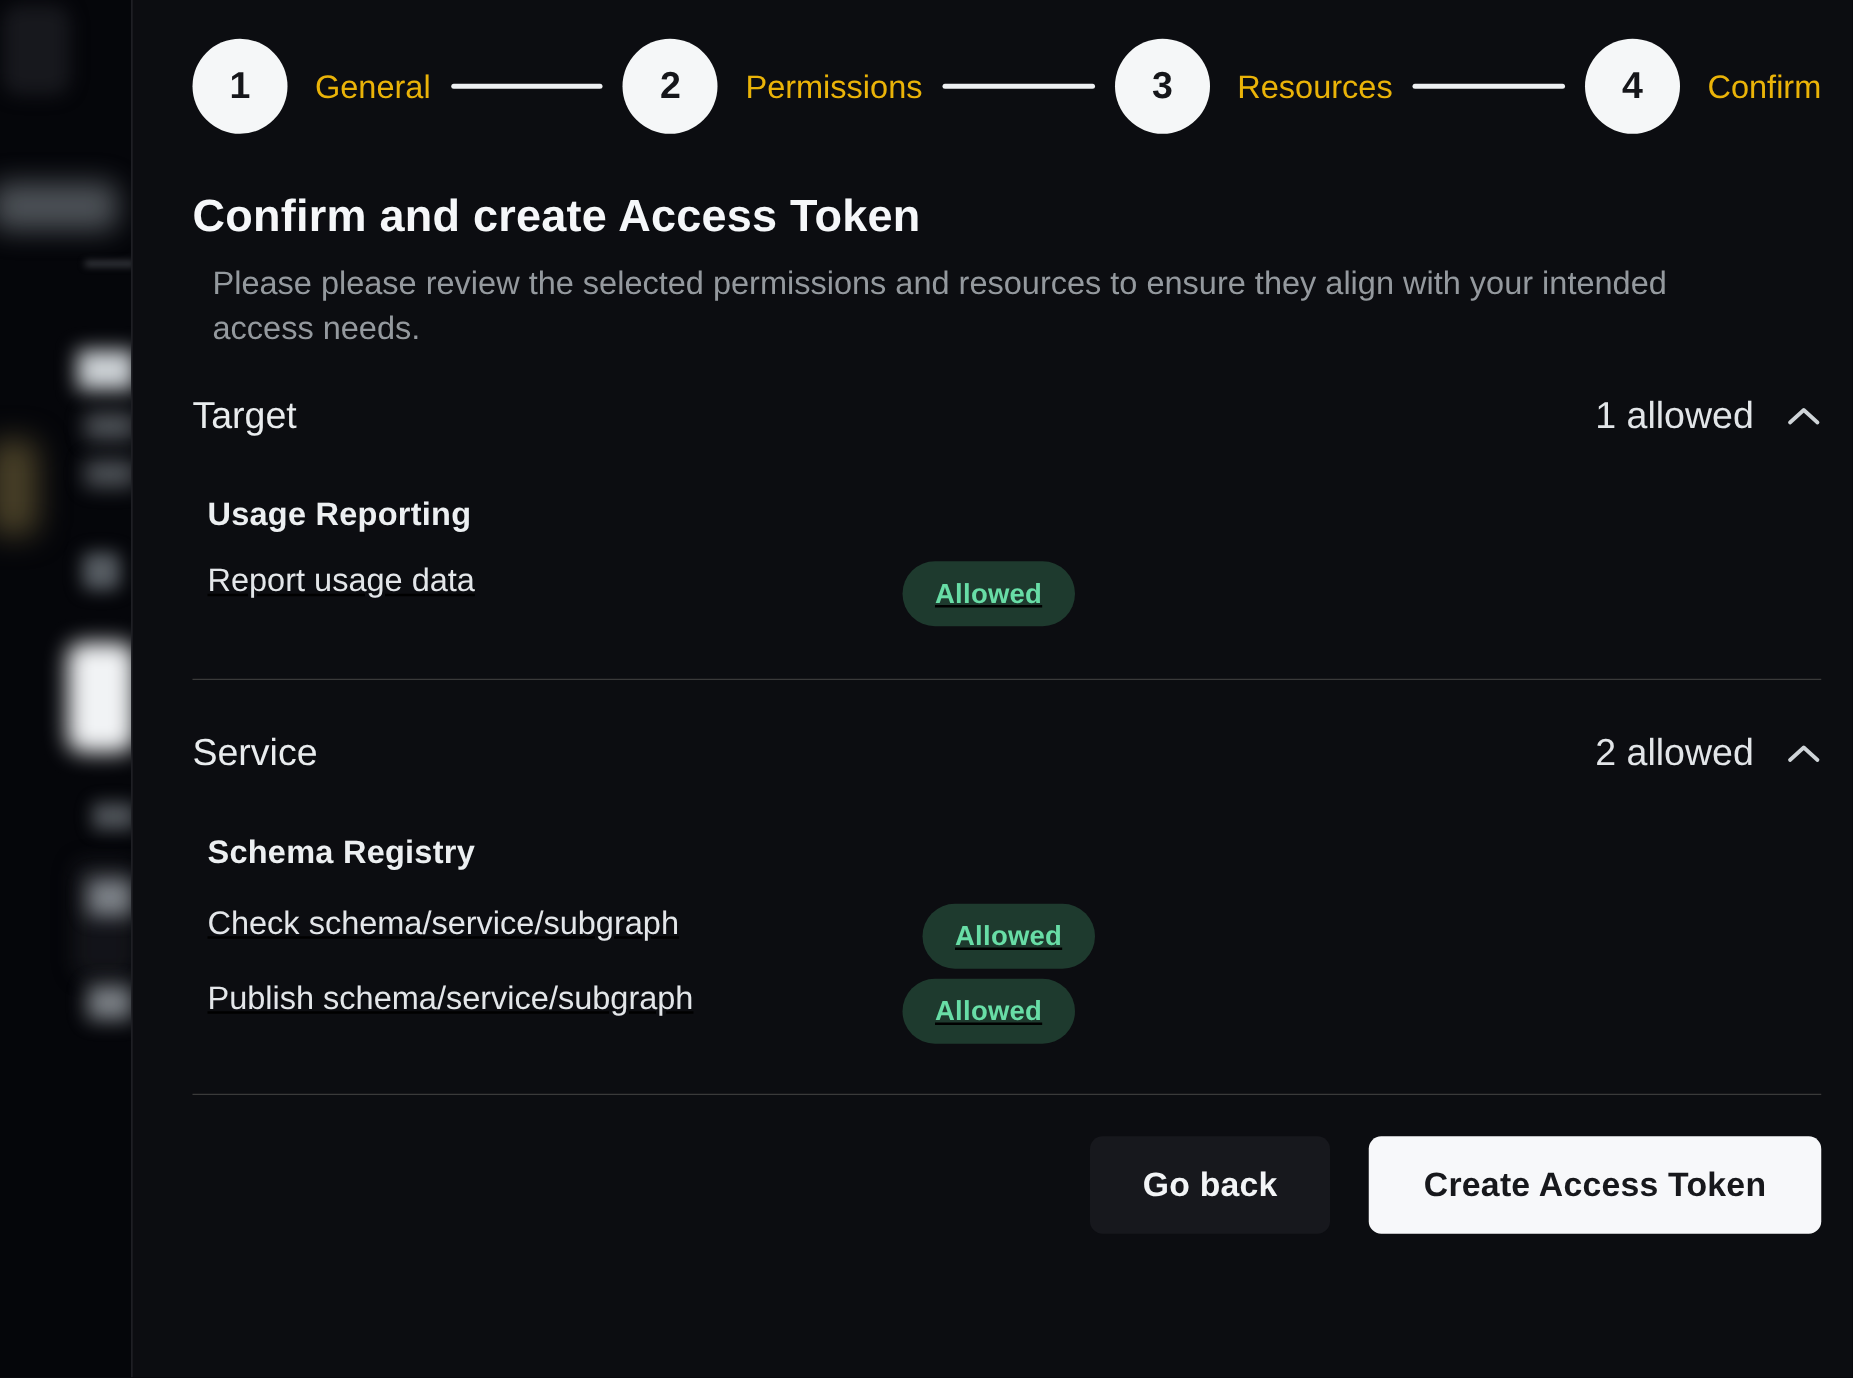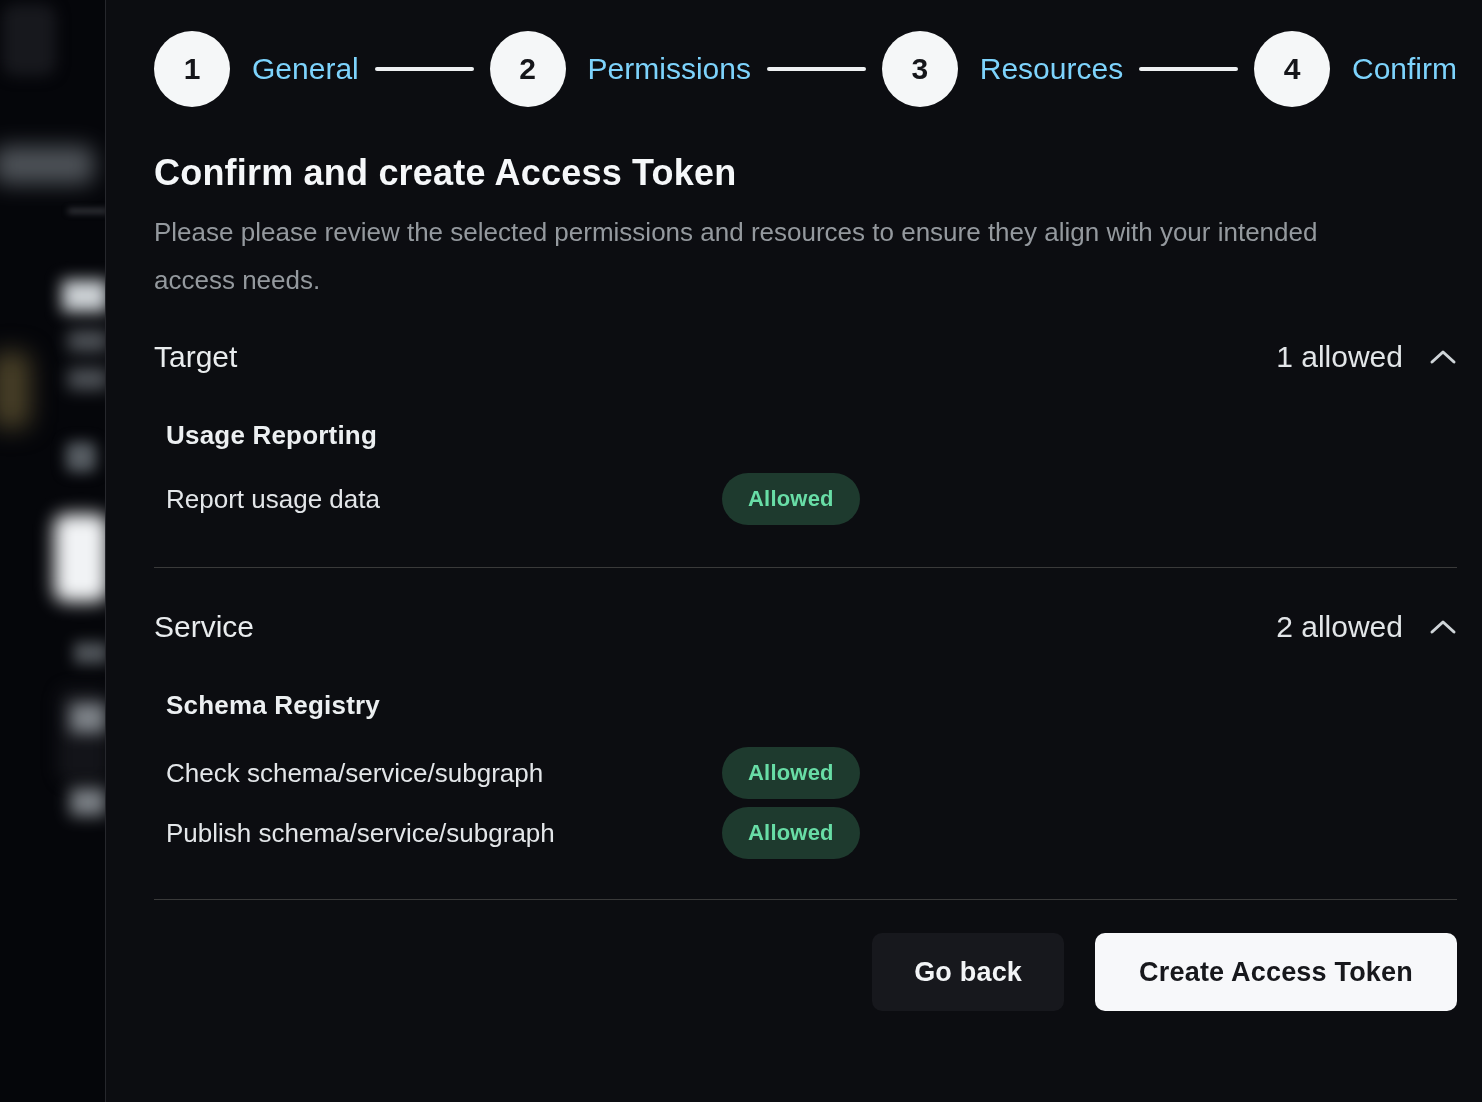--- a/index.html
+++ b/index.html
@@ -54,40 +54,40 @@
 
   
   .stepper{display:flex;align-items:center;width:100%;}
   .step{display:flex;align-items:center;gap:22px;cursor:pointer;}
   .step-circle{
     flex:none;width:76px;height:76px;border-radius:50%;
     background:var(--step-circle-bg);color:var(--step-circle-text);
     font-size:30px;font-weight:700;
     display:flex;align-items:center;justify-content:center;
   }
-  .step-label{font-size:30px;font-weight:500;color:#7dd3fc;white-space:nowrap;}
+  .step-label{font-size:26px;font-weight:500;color:#eab308;white-space:nowrap;}
   .step-line{flex:1 1 auto;height:4px;background:var(--step-line);border-radius:2px;margin:0 16px;min-width:60px;}
 
   
   .page-title{margin-top:45px;font-size:36px;font-weight:700;color:var(--text-primary);letter-spacing:.2px;}
-  .page-desc{margin-top:14px;font-size:26px;line-height:48px;color:var(--text-secondary);max-width:1240px;}
+  .page-desc{margin-top:14px;font-size:26px;line-height:36px;color:var(--text-secondary);max-width:1240px;margin-left:16px;}
 
   
   .section-header{margin-top:36px;display:flex;align-items:center;justify-content:space-between;}
   .section-header.second{margin-top:42px;}
   .section-name{font-size:30px;font-weight:500;color:#e9ecee;}
   .section-summary{display:flex;align-items:center;gap:26px;background:none;border:none;cursor:pointer;padding:0;}
   .section-summary-text{font-size:30px;color:#e2e5e8;font-family:inherit;}
   .chevron{width:28px;height:18px;display:block;}
 
   .group{margin:46px 0 0 12px;}
   .group-title{font-size:26px;font-weight:700;color:#eceff1;letter-spacing:.2px;}
-  .perm-row{display:flex;align-items:center;margin-top:22px;}
+  .perm-row{display:flex;margin-top:22px;text-decoration:underline;}
   .perm-row.tight{margin-top:8px;}
-  .perm-row.first-of-list{margin-top:26px;}
+  .perm-row.first-of-list{margin-top:26px;gap:16px;}
   .perm-label{font-size:26px;color:var(--text-row);flex:0 0 556px;}
   .badge{
     display:inline-flex;align-items:center;justify-content:center;
     height:52px;padding:0 26px;border-radius:999px;
     background:var(--badge-bg);color:var(--badge-text);
     font-size:22px;font-weight:700;letter-spacing:.2px;
   }
   .granted-note{margin:44px 0 0 10px;font-size:26px;color:#dfe3e6;}
   .divider{border:none;border-top:1px solid var(--divider);margin:42px 0 0 0;}
   .divider.bottom{margin-top:40px;}

